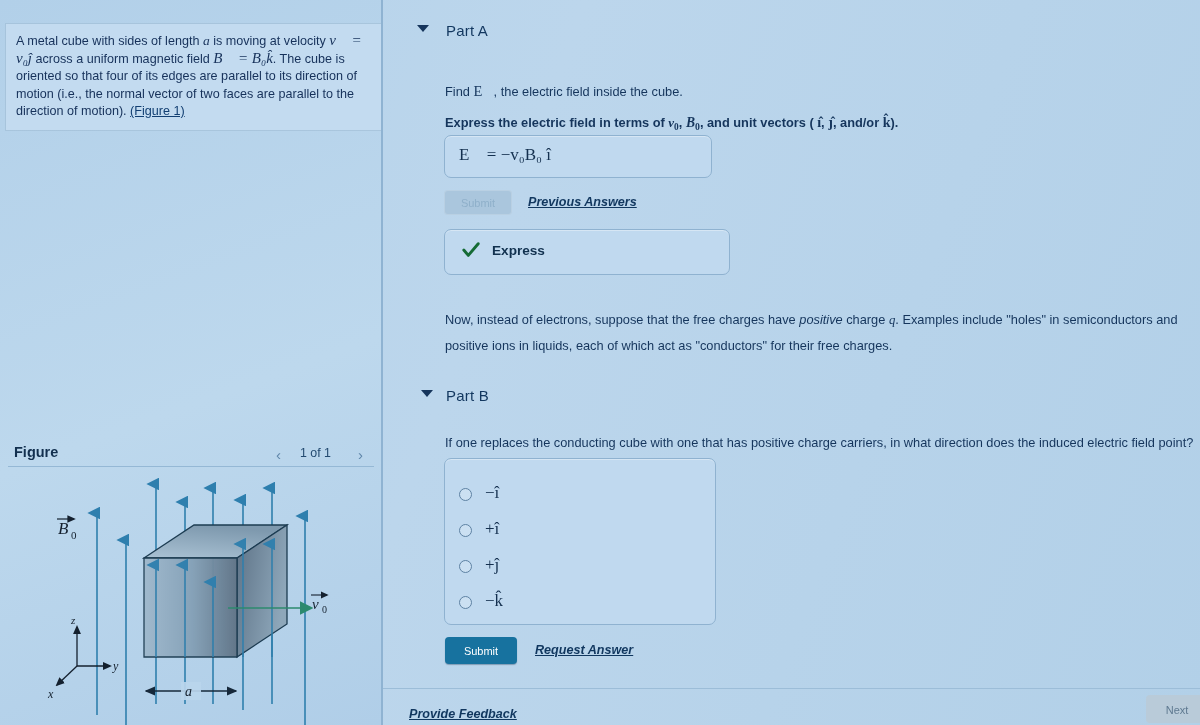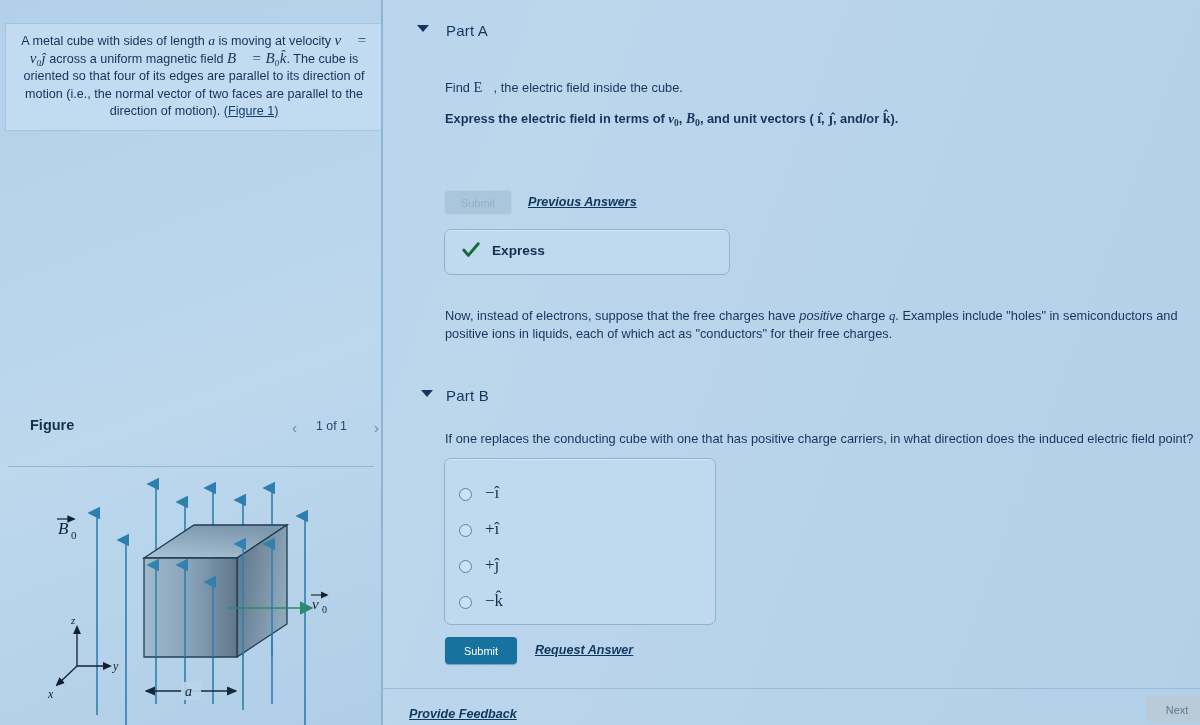--- a/index.html
+++ b/index.html
@@ -35,32 +35,30 @@
   #problem-box {
     position: absolute;
     left: 6px; top: 24px;
     width: 356px;
     padding: 8px 10px 10px 10px;
     background: #c3dbf0;
     box-shadow: 0 0 0 1px rgba(150,180,205,0.45);
     color: #16315a;
     font-size: 12.6px;
     line-height: 17.2px;
-    text-align: center;
   }
   #problem-box .mathi { font-family: "Liberation Serif", serif; font-style: italic; font-size: 13.5px; }
   #problem-box .vec  { font-family: "Liberation Serif", serif; font-style: italic; font-size: 15px; position: relative; }
   .figlink { color:#123f72; text-decoration: underline; }
 
   #figure-header {
     position: absolute;
-    left: 8px; top: 414px;
+    left: 8px; top: 441px;
     width: 366px;
     height: 30px;
-    margin-left: 16px;
   }
   #figure-title {
     position: absolute; left: 6px; top: 3px;
     font-size: 14.5px; font-weight: bold; color: #13304f;
   }
   .fig-nav {
     position: absolute; top: 5px;
     font-size: 13px; color: #5f86a9;
   }
   #fig-prev { left: 268px; font-size: 15px; }
@@ -94,21 +92,21 @@
     position: absolute;
     width: 0; height: 0;
     border-left: 6px solid transparent;
     border-right: 6px solid transparent;
     border-top: 7px solid #16355c;
   }
   .qtext {
     position: absolute;
     color: #15355c;
     font-size: 12.8px;
-    line-height: 18px;
+    line-height: 26px;
   }
   .bold { font-weight: bold; }
   .mi { font-family: "Liberation Serif", serif; font-style: italic; }
   .ms { font-family: "Liberation Serif", serif; }
   .sub { font-size: .72em; vertical-align: -0.28em; font-family:"Liberation Serif",serif; font-style: normal;}
 
   .answer-box {
     position: absolute;
     background: #c0d9ef;
     border: 1px solid #8fb2d0;
@@ -350,20 +348,23 @@
 
     <div class="qtext bold" style="left:62px; top:110px; width:720px;">
       <span>Express the electric field in terms of</span>
       <span class="mi" style="font-size:13px;">v<span class="sub">0</span></span>,
       <span class="mi" style="font-size:13.6px;">B<span class="sub">0</span></span><span>, and unit vectors (</span>
       <span class="ms" style="font-size:14px;">ı̂</span>,
       <span class="ms" style="font-size:14px;">ȷ̂</span><span>, and/or</span>
       <span class="ms" style="font-size:14px;">k̂</span><span>).</span>
     </div>
 
+    <div class="answer-box" id="answer-a">
+      <div id="answer-a-value">E⃗ =  −v₀B₀ î</div>
+    </div>
 
     <button class="btn btn-disabled" id="submit-a">Submit</button>
     <a href="#" class="linkish" id="prev-answers">Previous Answers</a>
 
     <div class="answer-box" id="correct-banner">
       <svg id="correct-check" viewBox="0 0 20 20">
         <path d="M2,10 L7,16 L18,3" fill="none" stroke="#156b35" stroke-width="3.2" stroke-linecap="round" stroke-linejoin="round"></path>
       </svg>
       <div id="correct-label">Express</div>
     </div>

